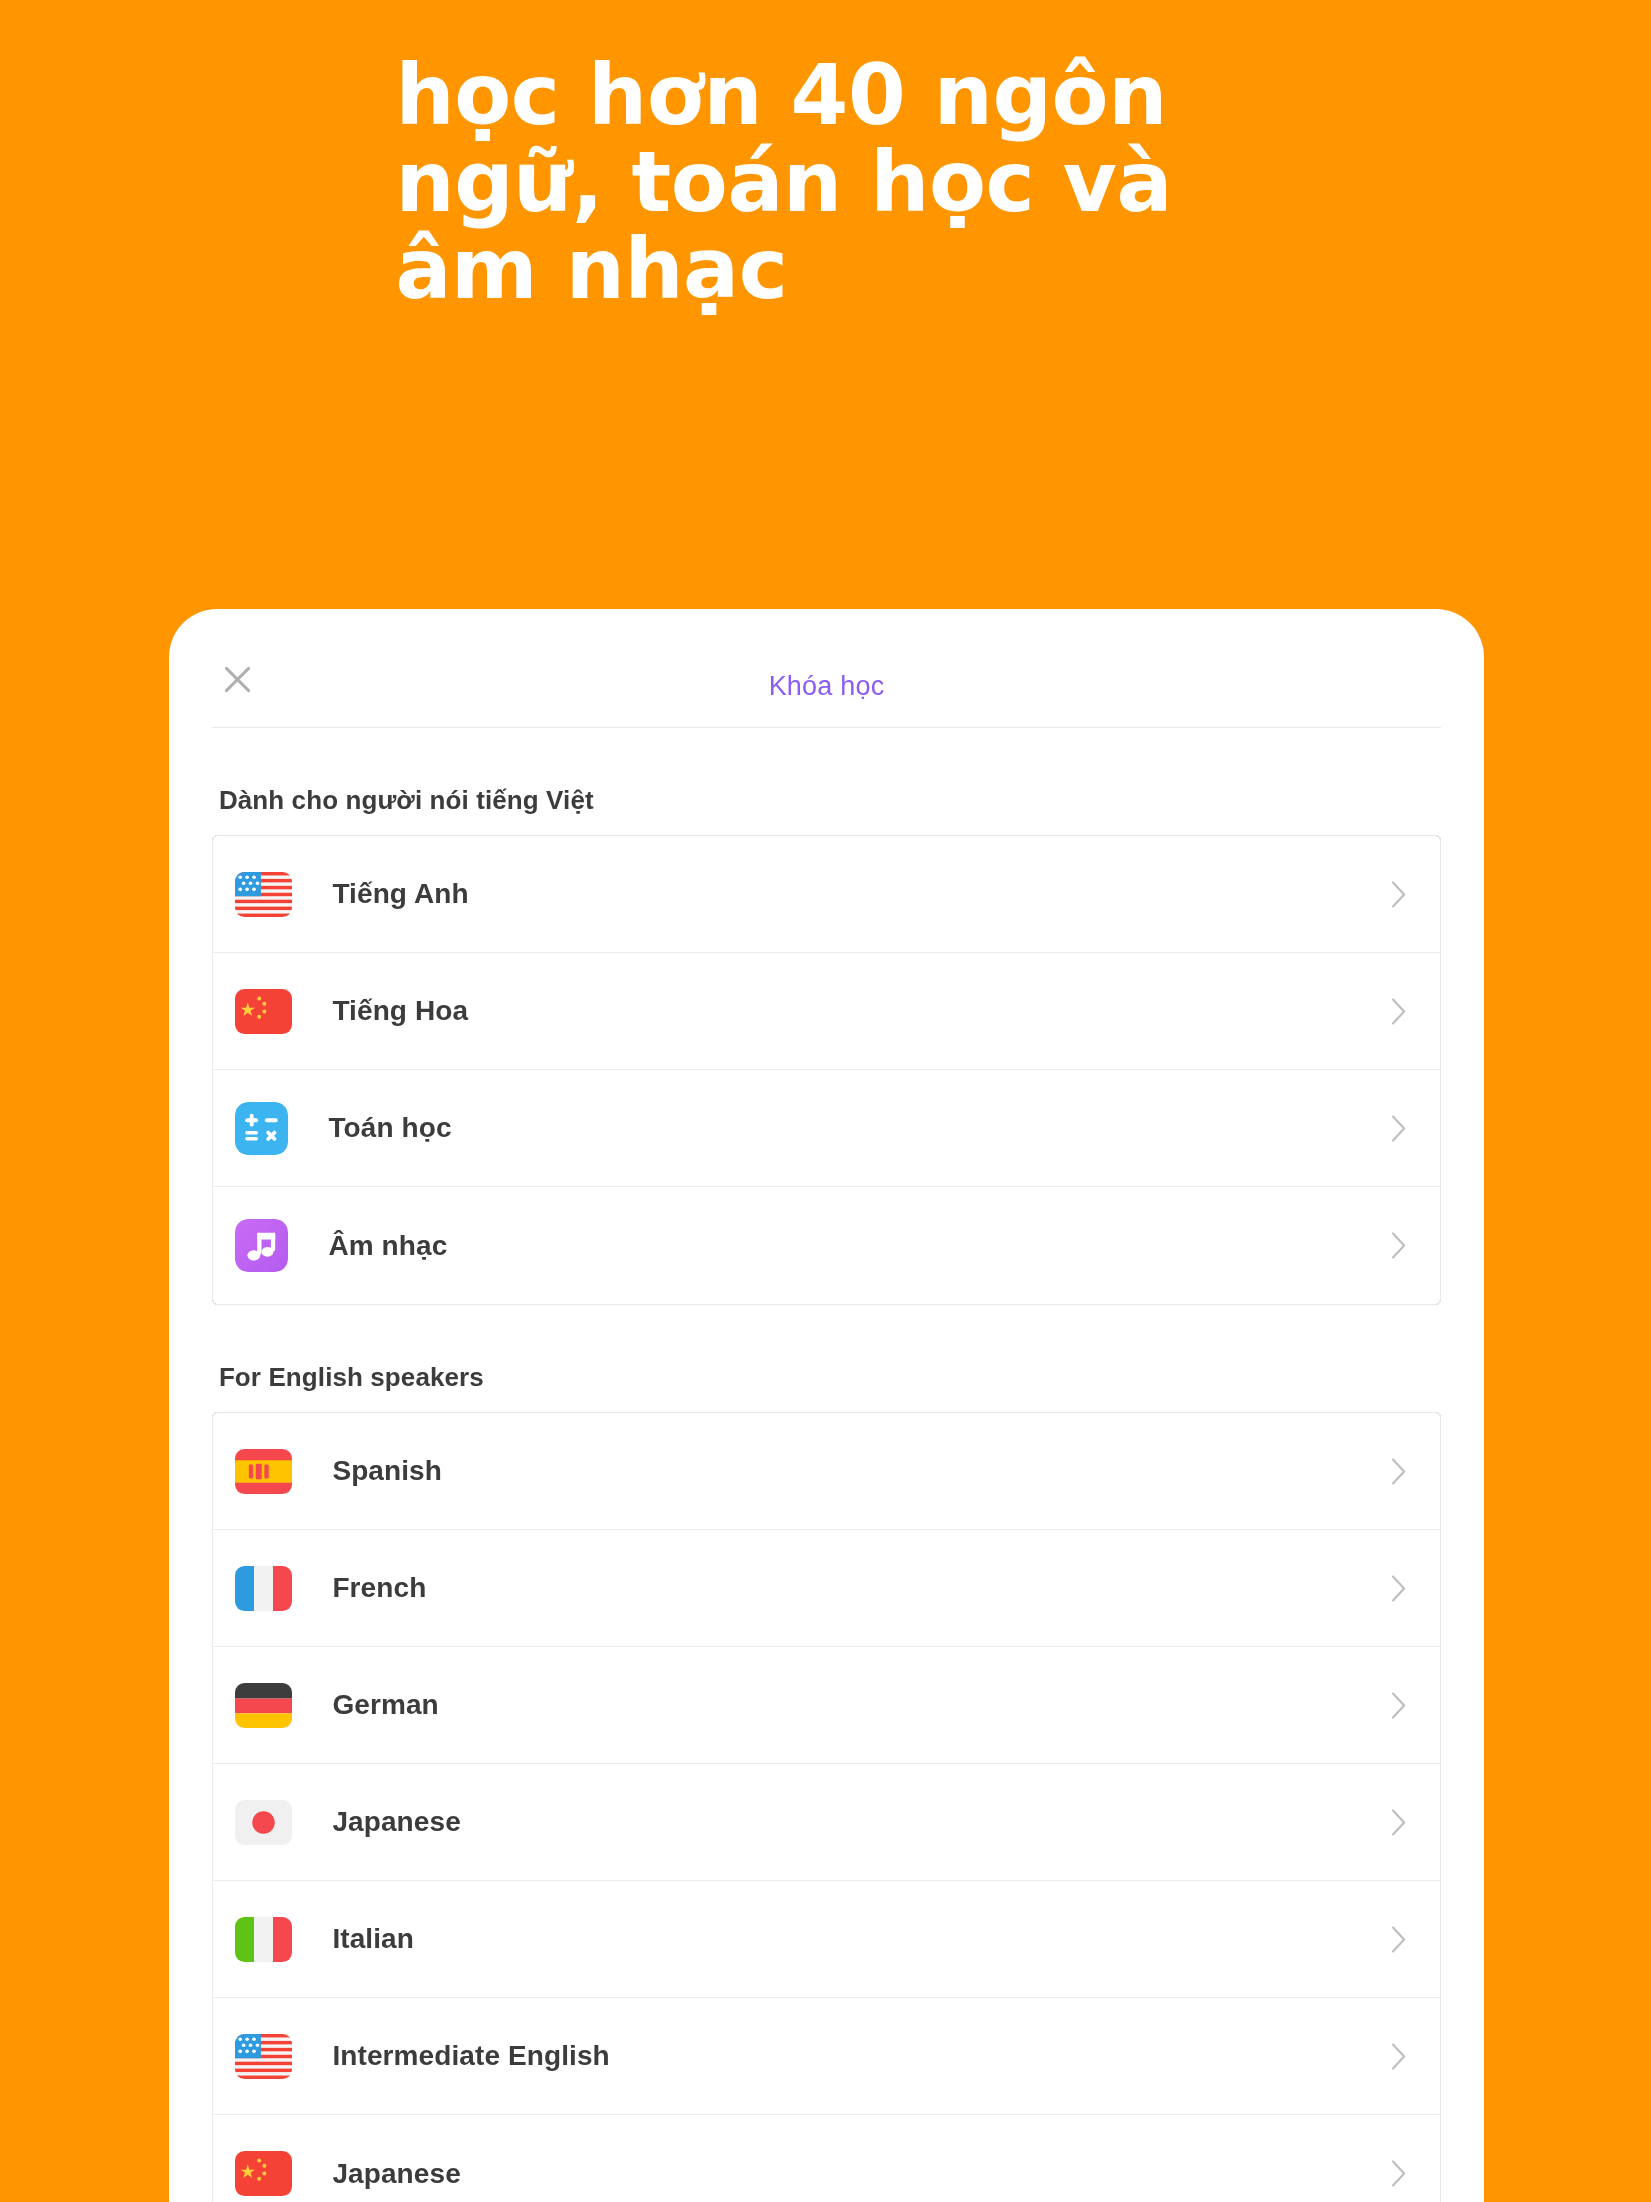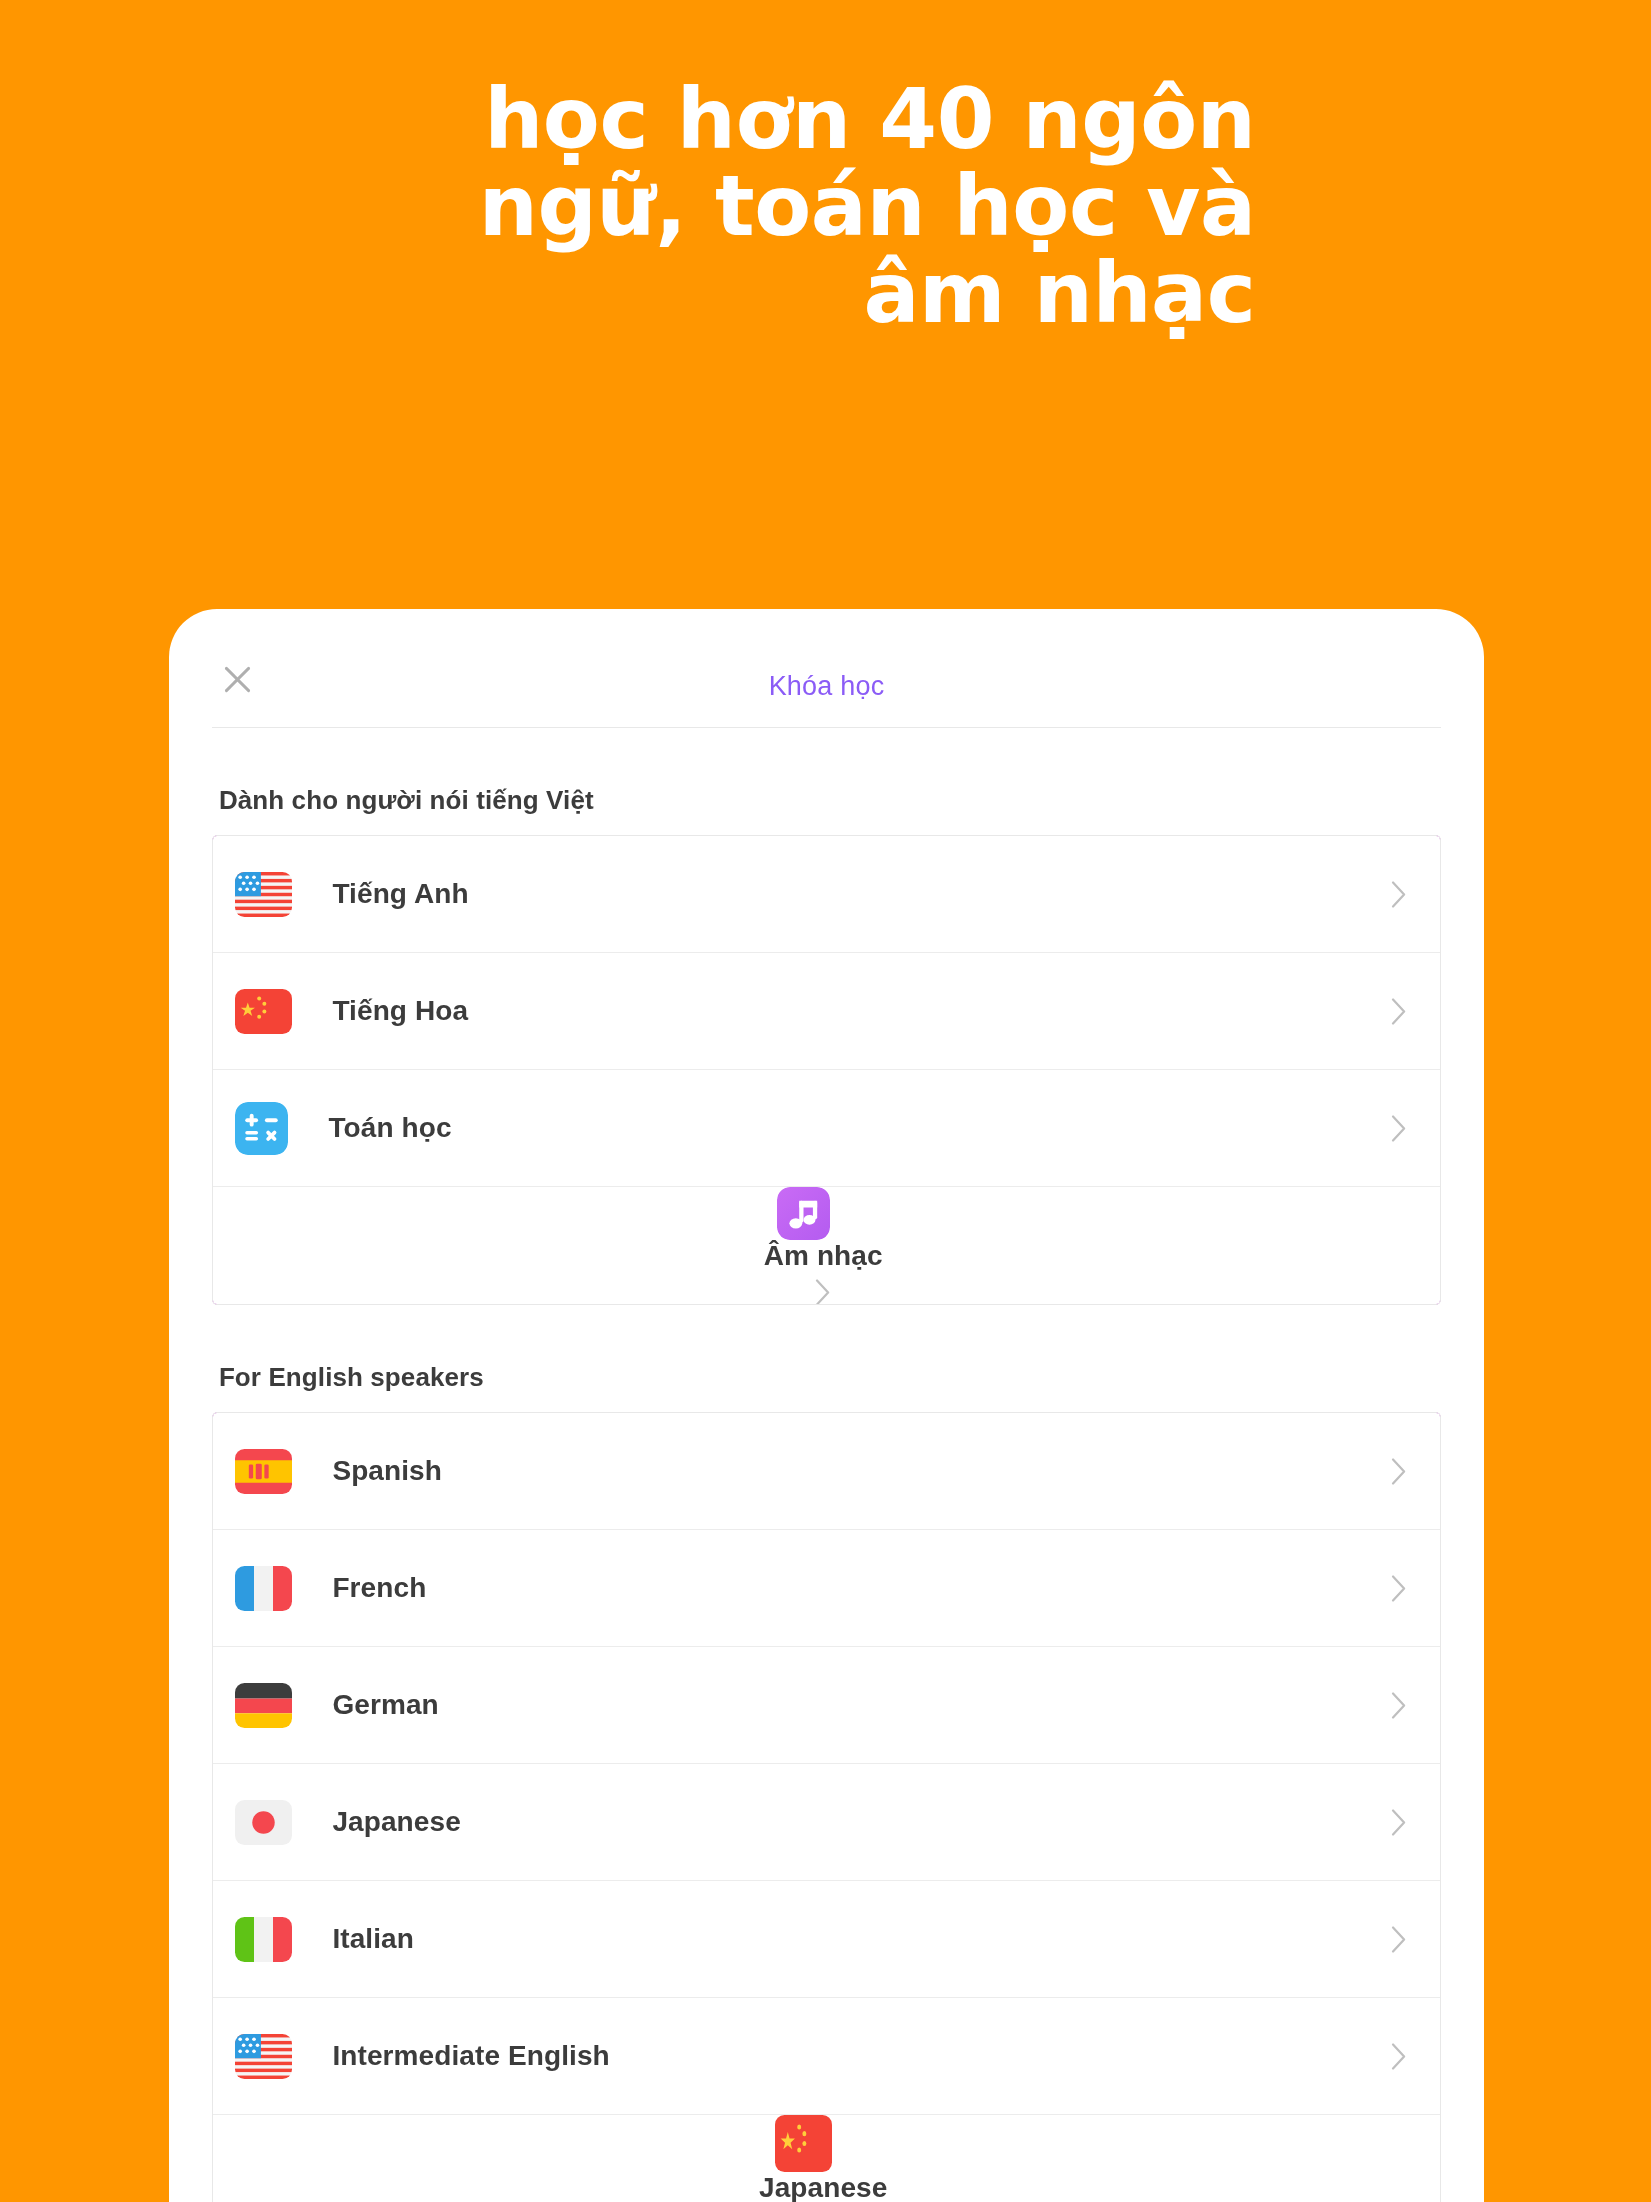--- a/index.html
+++ b/index.html
@@ -7,22 +7,22 @@
   html, body {
     width:1651px; height:2203px;
     background:#FF9600;
     font-family:"Liberation Sans", sans-serif;
     overflow:hidden;
   }
 
   
   .hero {
     width:100%;
-    padding-top:76px;
-    text-align:right;
+    padding-top:52px;
+    text-align:left;
   }
   .hero-title {
     color:#FFFFFF;
     font-family:"DejaVu Sans", sans-serif;
     font-size:83px;
     font-weight:700;
     line-height:1.05;
     letter-spacing:-0.4px;
     max-width:860px;
     margin:0 auto;
@@ -90,21 +90,21 @@
 
   .row {
     display:flex;
     align-items:center;
     height:117px;
     padding:0 29px 0 22.4px;
     border-bottom:1.7px solid #ECECEC;
     cursor:pointer;
     background:#FFFFFF;
   }
-  .row:last-child { border-bottom:none;flex-direction:column; }
+  .row:last-child { border-bottom:none; }
 
   .row-icon {
     width:57px;
     height:45px;
     flex:0 0 57px;
     border-radius:9.5px;
     overflow:hidden;
     position:relative;
     margin-right:40px;
   }

